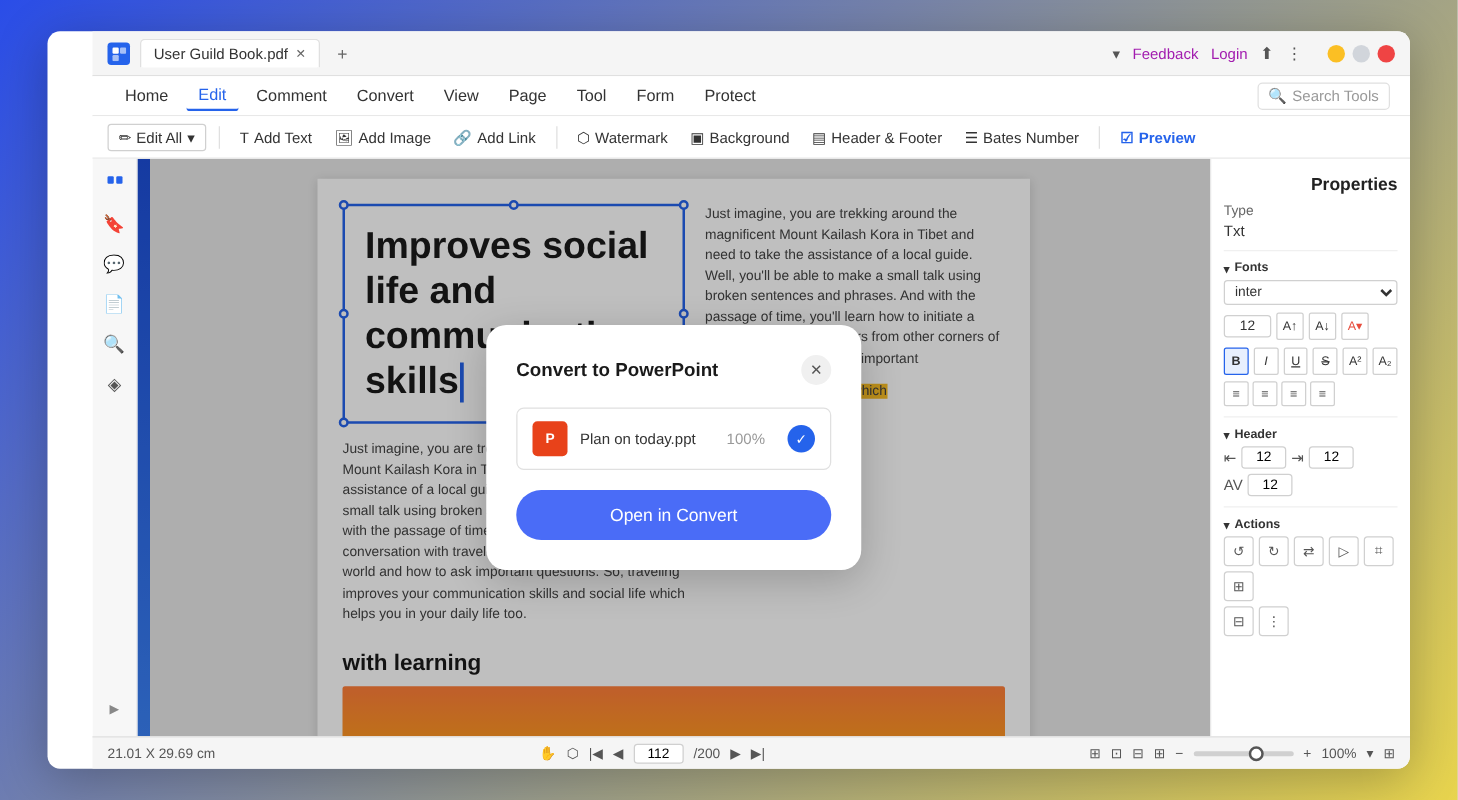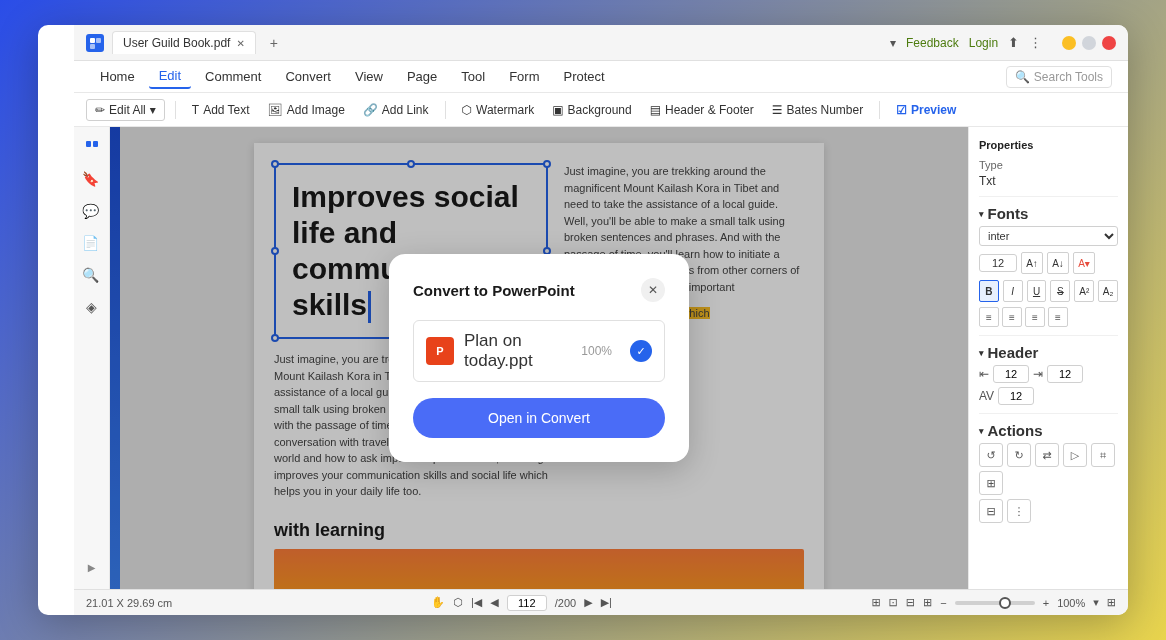--- a/index.html
+++ b/index.html
@@ -58,21 +58,21 @@
     .tab-close { font-size: 10px; cursor: pointer; color: #666; }
     .tab-add { font-size: 14px; color: #666; cursor: pointer; padding: 0 6px; }
     .title-bar-right {
       margin-left: auto;
       display: flex; align-items: center; gap: 10px;
     }
     .title-bar-right .dropdown-btn {
       font-size: 12px; color: #555; cursor: pointer;
     }
     .title-bar-right .text-btn {
-      font-size: 12px; color: #4d7c0f; cursor: pointer;
+      font-size: 12px; color: #a21caf; cursor: pointer;
     }
     .window-controls {
       display: flex; gap: 6px; margin-left: 10px;
     }
     .win-btn {
       width: 14px; height: 14px; border-radius: 50%;
       cursor: pointer; display: flex; align-items: center; justify-content: center; font-size: 8px;
     }
     .win-btn.minimize { background: #fbbf24; }
     .win-btn.maximize { background: #d1d5db; }
@@ -254,35 +254,36 @@
     
     .properties-panel {
       width: 160px;
       background: #fff;
       border-left: 1px solid #e8e8e8;
       padding: 12px 10px;
       flex-shrink: 0;
       overflow-y: auto;
     }
     .prop-section-title {
-      font-size: 11px; font-weight: 600; color: #222;
+      font-size: 14px; font-weight: 600; color: #222;
       margin-bottom: 8px;
+      text-align: right;
     }
     .prop-label {
       font-size: 11px; color: #666;
       margin-bottom: 3px;
       margin-top: 8px;
     }
     .prop-value {
       font-size: 12px; color: #333;
       margin-bottom: 6px;
     }
     .prop-divider { height: 1px; background: #f0f0f0; margin: 8px 0; }
     .prop-subsection {
-      font-size: 15px; font-weight: 600; color: #333;
+      font-size: 10px; font-weight: 600; color: #333;
       margin: 6px 0 4px;
       display: flex; align-items: center; gap: 4px;
     }
     .prop-subsection::before { content: '▾'; font-size: 9px; }
     .prop-font-row {
       display: flex; align-items: center; gap: 4px;
       margin-bottom: 6px;
     }
     .prop-select {
       flex: 1; border: 1px solid #d0d0d0; border-radius: 3px;
@@ -392,21 +393,21 @@
       margin-bottom: 16px;
     }
     .ppt-icon {
       width: 28px; height: 28px;
       background: #e8421a;
       border-radius: 4px;
       display: flex; align-items: center; justify-content: center;
       font-size: 11px; font-weight: 700; color: #fff; flex-shrink: 0;
     }
     .file-name {
-      flex: 1; font-size: 17px; color: #333;
+      flex: 1; font-size: 12px; color: #333;
     }
     .progress-pct {
       font-size: 12px; color: #999; margin-right: 8px;
     }
     .check-circle {
       width: 22px; height: 22px; border-radius: 50%;
       background: #2563eb;
       display: flex; align-items: center; justify-content: center;
       font-size: 11px; color: #fff; flex-shrink: 0;
     }

